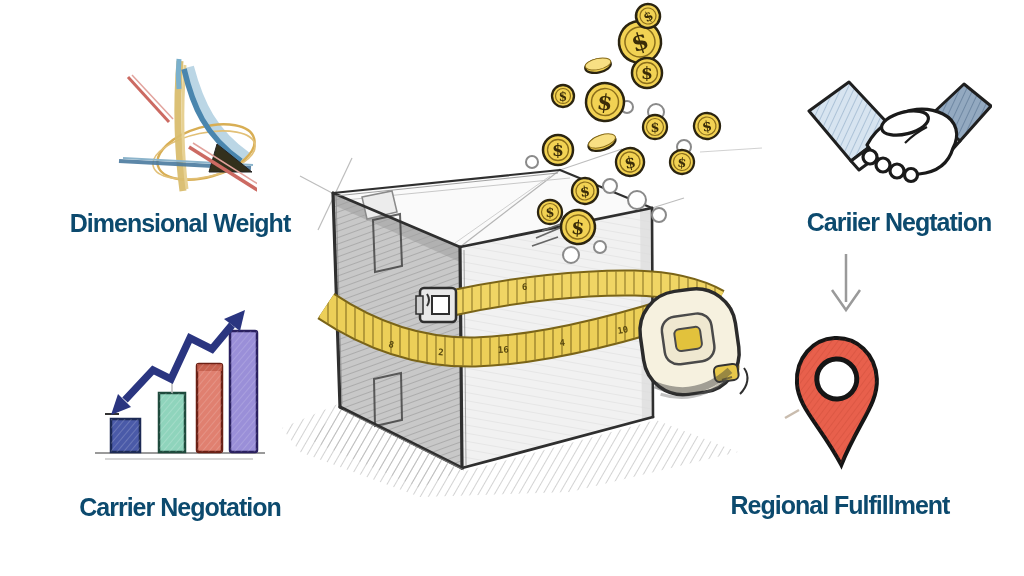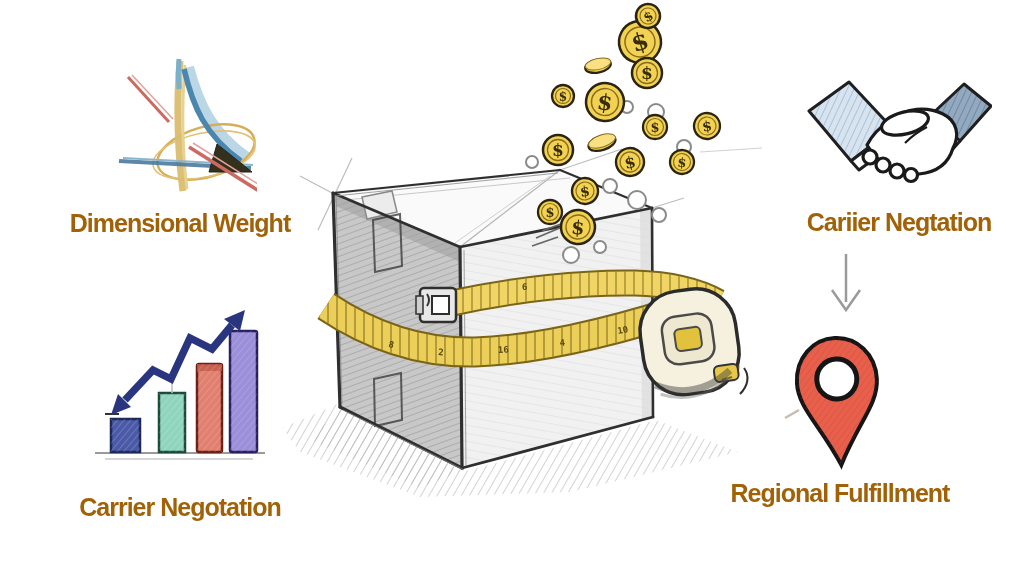--- a/index.html
+++ b/index.html
@@ -1,28 +1,28 @@
 <!DOCTYPE html>
 <html><head>
 <meta charset="utf-8">
 <style>
   html,body{margin:0;padding:0;background:#ffffff;}
   .canvas{position:relative;width:1024px;height:576px;background:#ffffff;overflow:hidden;
           font-family:"Liberation Sans",sans-serif;}
   .concept{position:absolute;display:flex;flex-direction:column;align-items:center;}
-  .concept-label{font-weight:bold;font-size:25px;letter-spacing:-1px;color:#a16207;
+  .concept-label{font-weight:bold;font-size:25px;letter-spacing:-1px;color:#0c4a6e;
                  text-align:center;white-space:nowrap;}
   #c-dw{left:30px;top:55px;width:300px;}
   #c-dw .concept-label{margin-top:14px;}
   #c-cntop{left:749px;top:75px;width:300px;}
   #c-cntop .concept-label{margin-top:11px;}
   #c-cnbot{left:30px;top:293px;width:300px;}
   #c-cnbot .concept-label{margin-top:30px;}
   #c-rf{left:690px;top:332px;width:300px;}
-  #c-rf .concept-label{margin-top:5px;}
+  #c-rf .concept-label{margin-top:17px;}
   .center-art{position:absolute;left:270px;top:0;}
   .down-arrow{position:absolute;left:828px;top:252px;}
   svg{display:block;}
   .tapefont{font-family:"DejaVu Sans Mono",monospace;font-size:9px;font-weight:bold;fill:#5a4a10;}
   .coinfont{font-family:"DejaVu Serif",serif;font-weight:bold;fill:#3a2c08;}
 </style>
 </head>
 <body>
 
 <div class="canvas">

